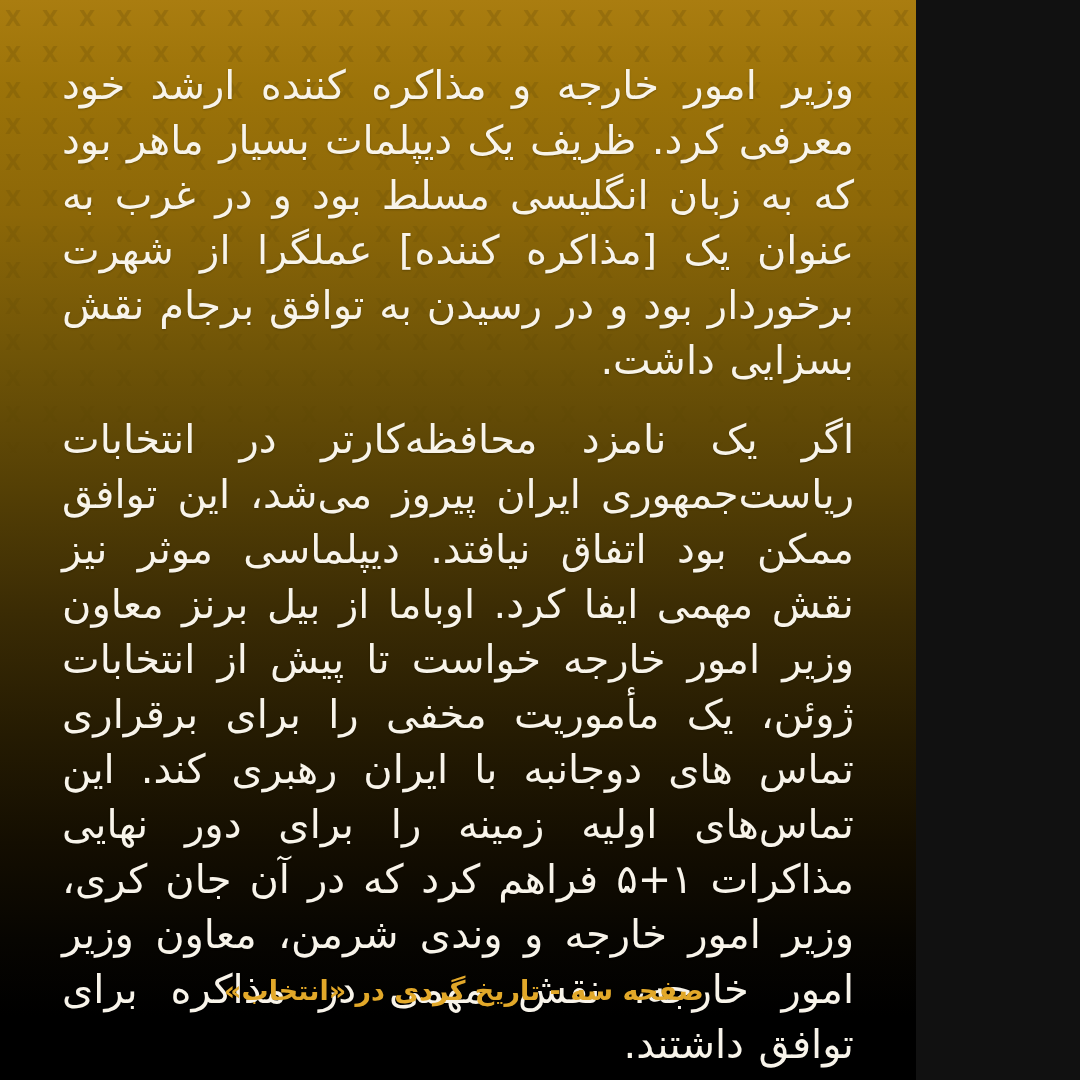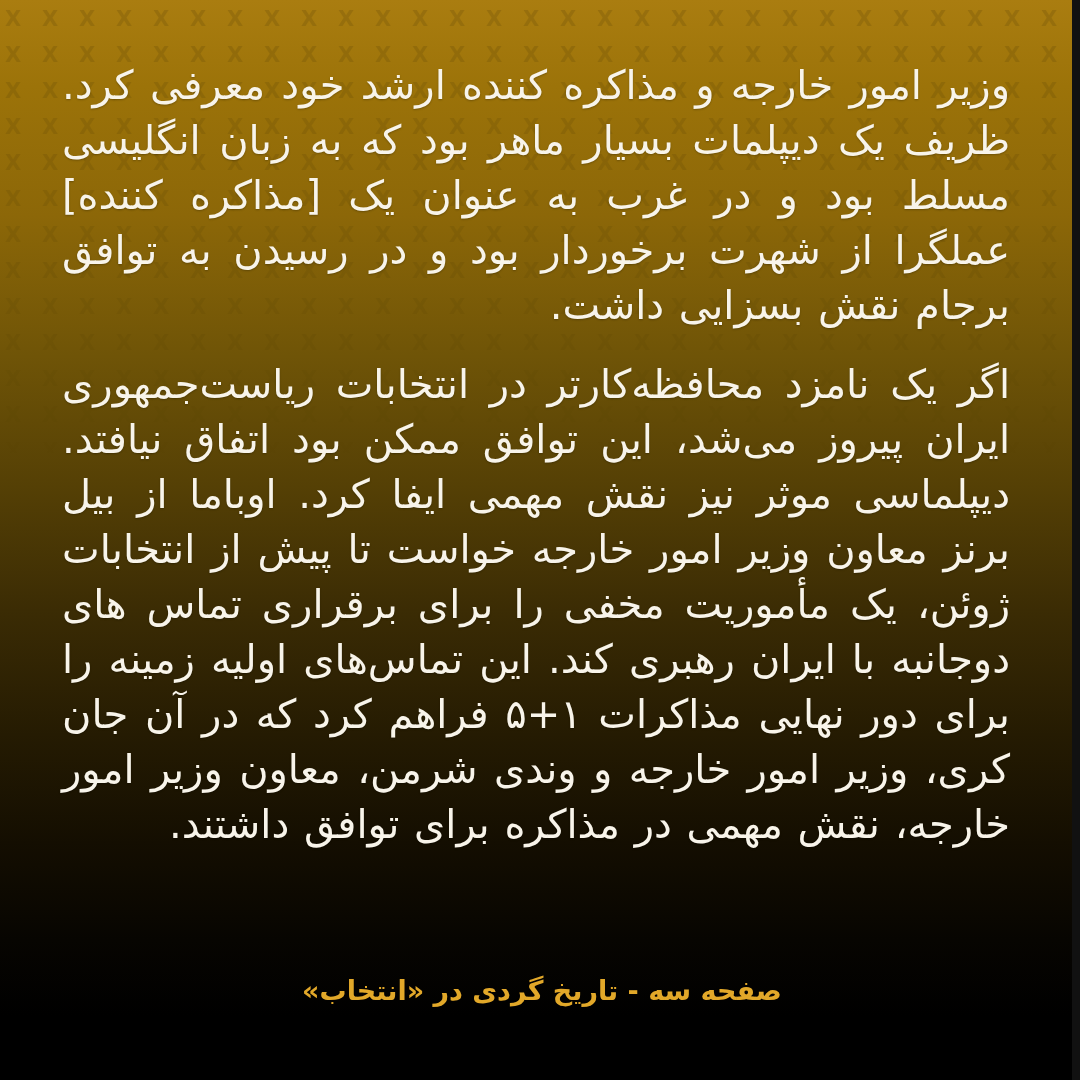--- a/index.html
+++ b/index.html
@@ -2,21 +2,21 @@
 <html lang="fa"><head>
 <meta charset="utf-8">
 <style>
   html, body {
     margin: 0;
     padding: 0;
     background: #111;
   }
   .poster {
     position: relative;
-    width: 1072px;
+    width: 916px;
     height: 1080px;
     overflow: hidden;
     font-family: "DejaVu Sans", sans-serif;
     background: linear-gradient(180deg,
       #aa7d10 0%,
       #9c7309 8%,
       #8c6708 20%,
       #6f5407 33%,
       #554005 45%,
       #3a2b04 57%,

